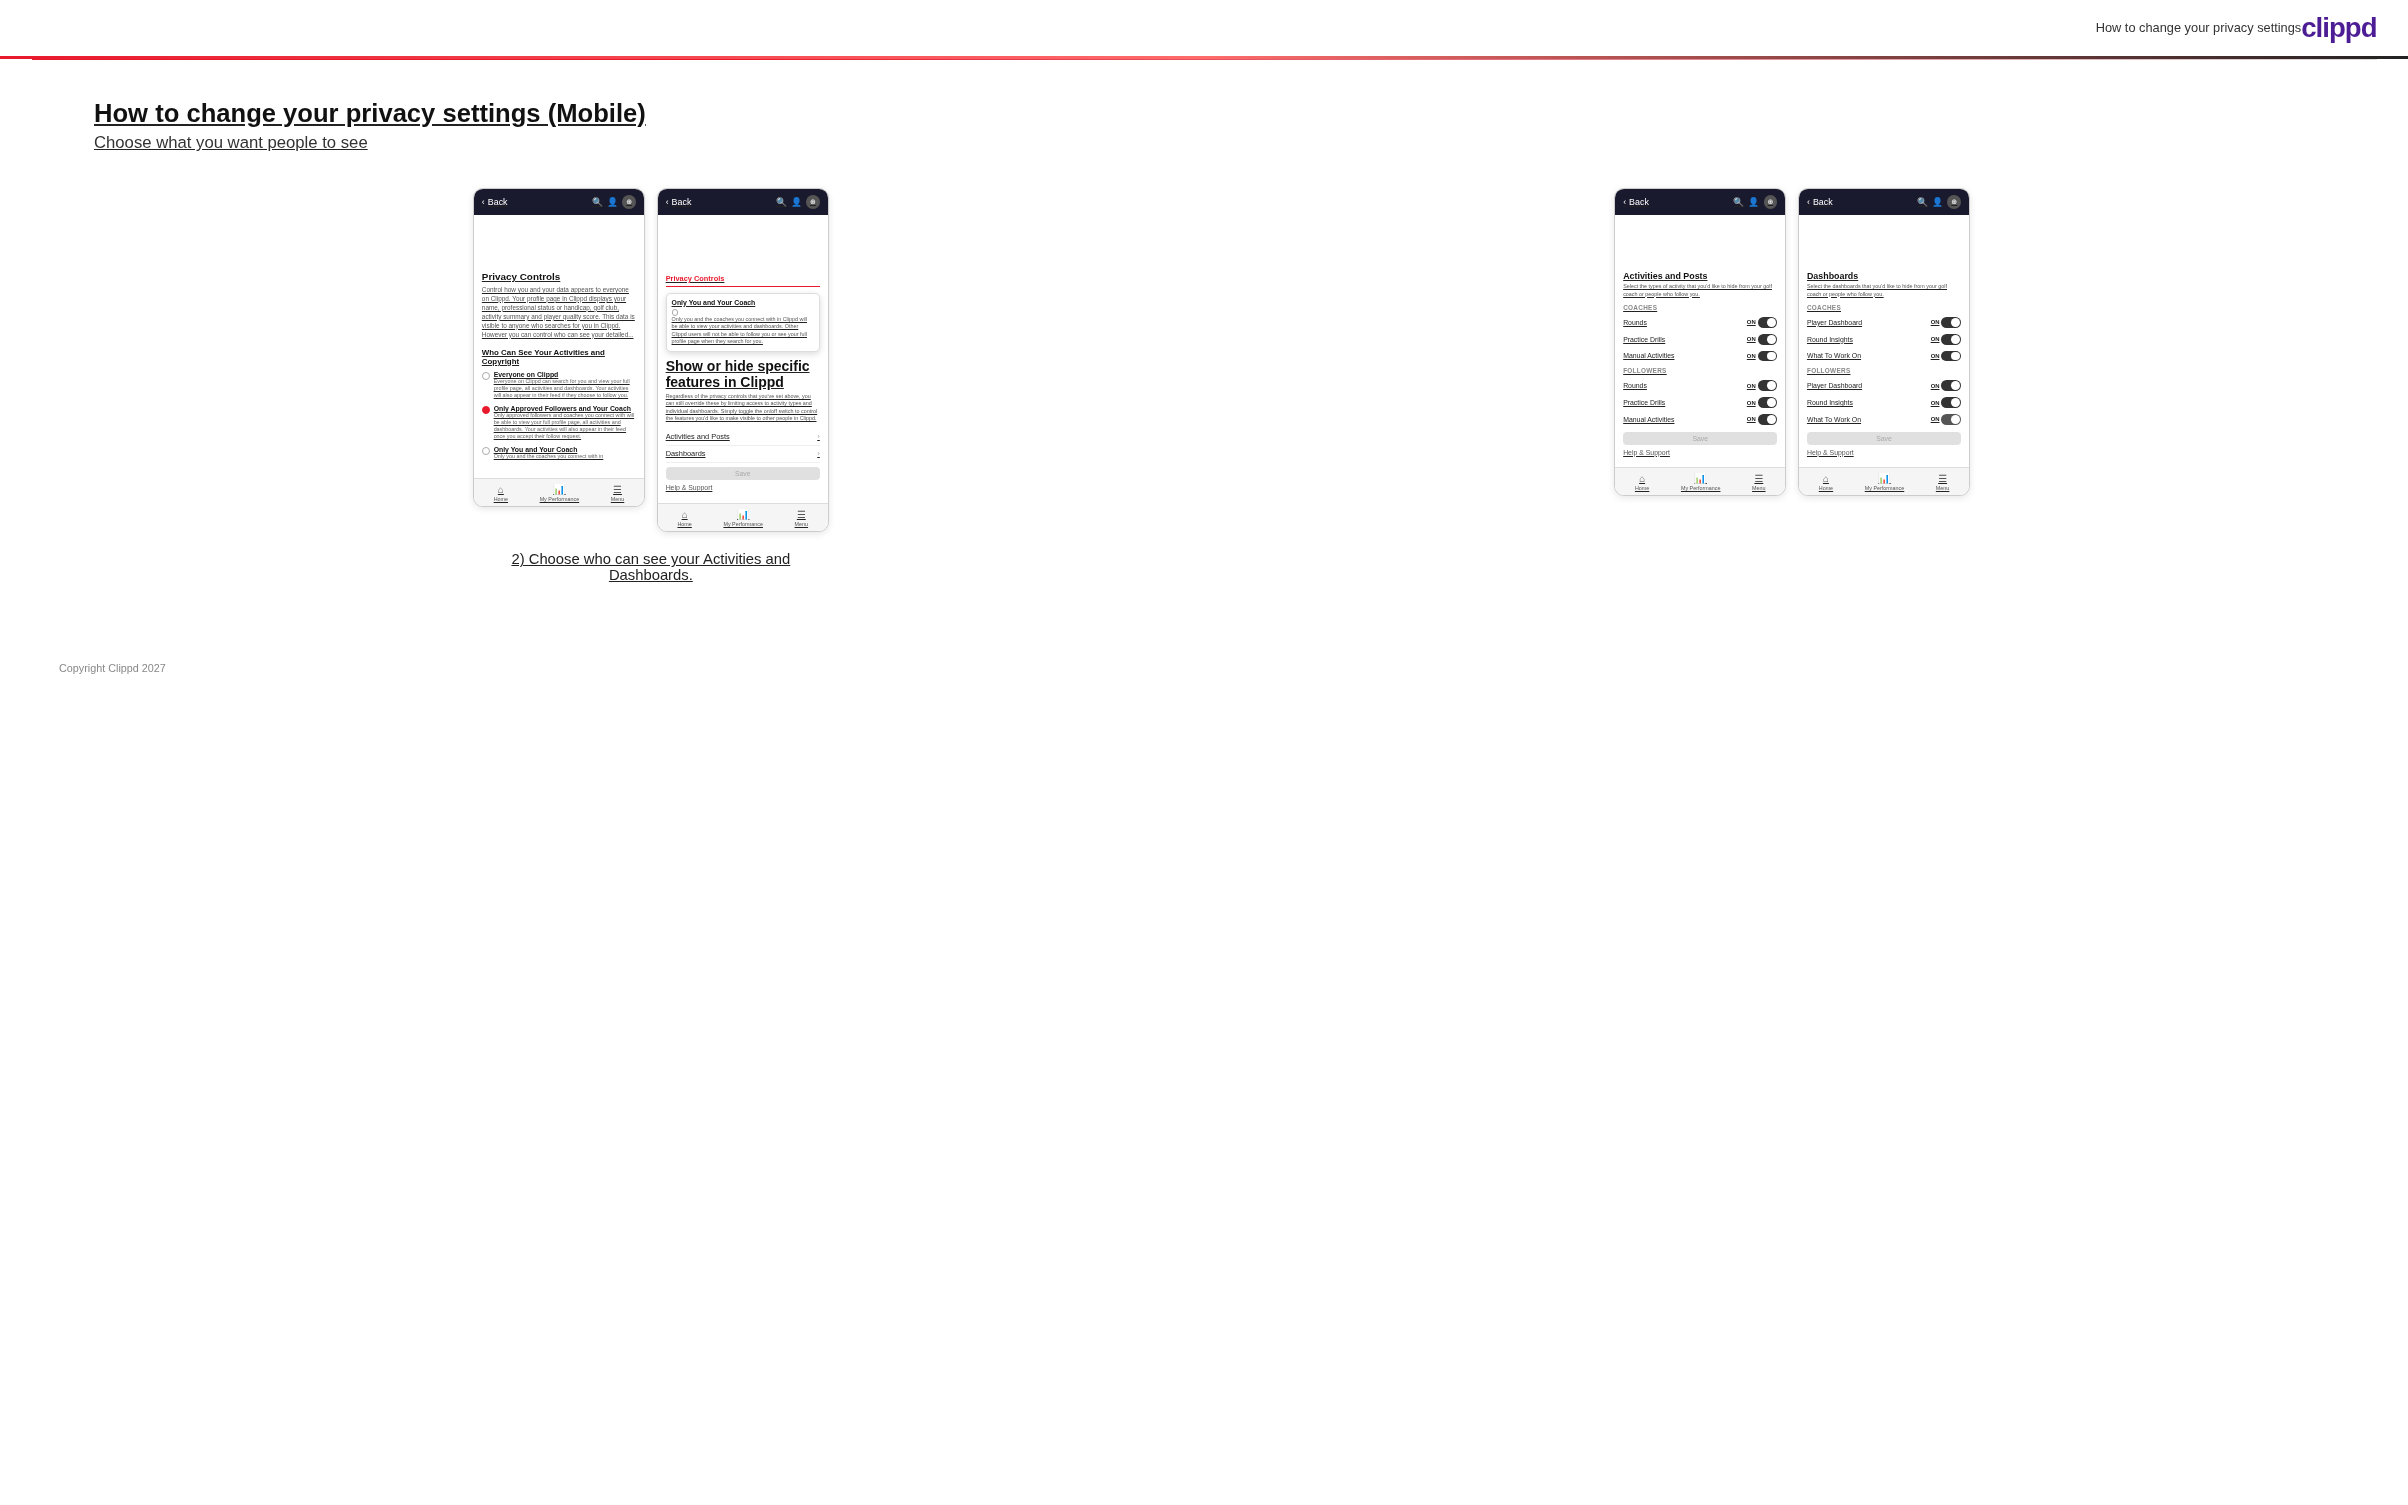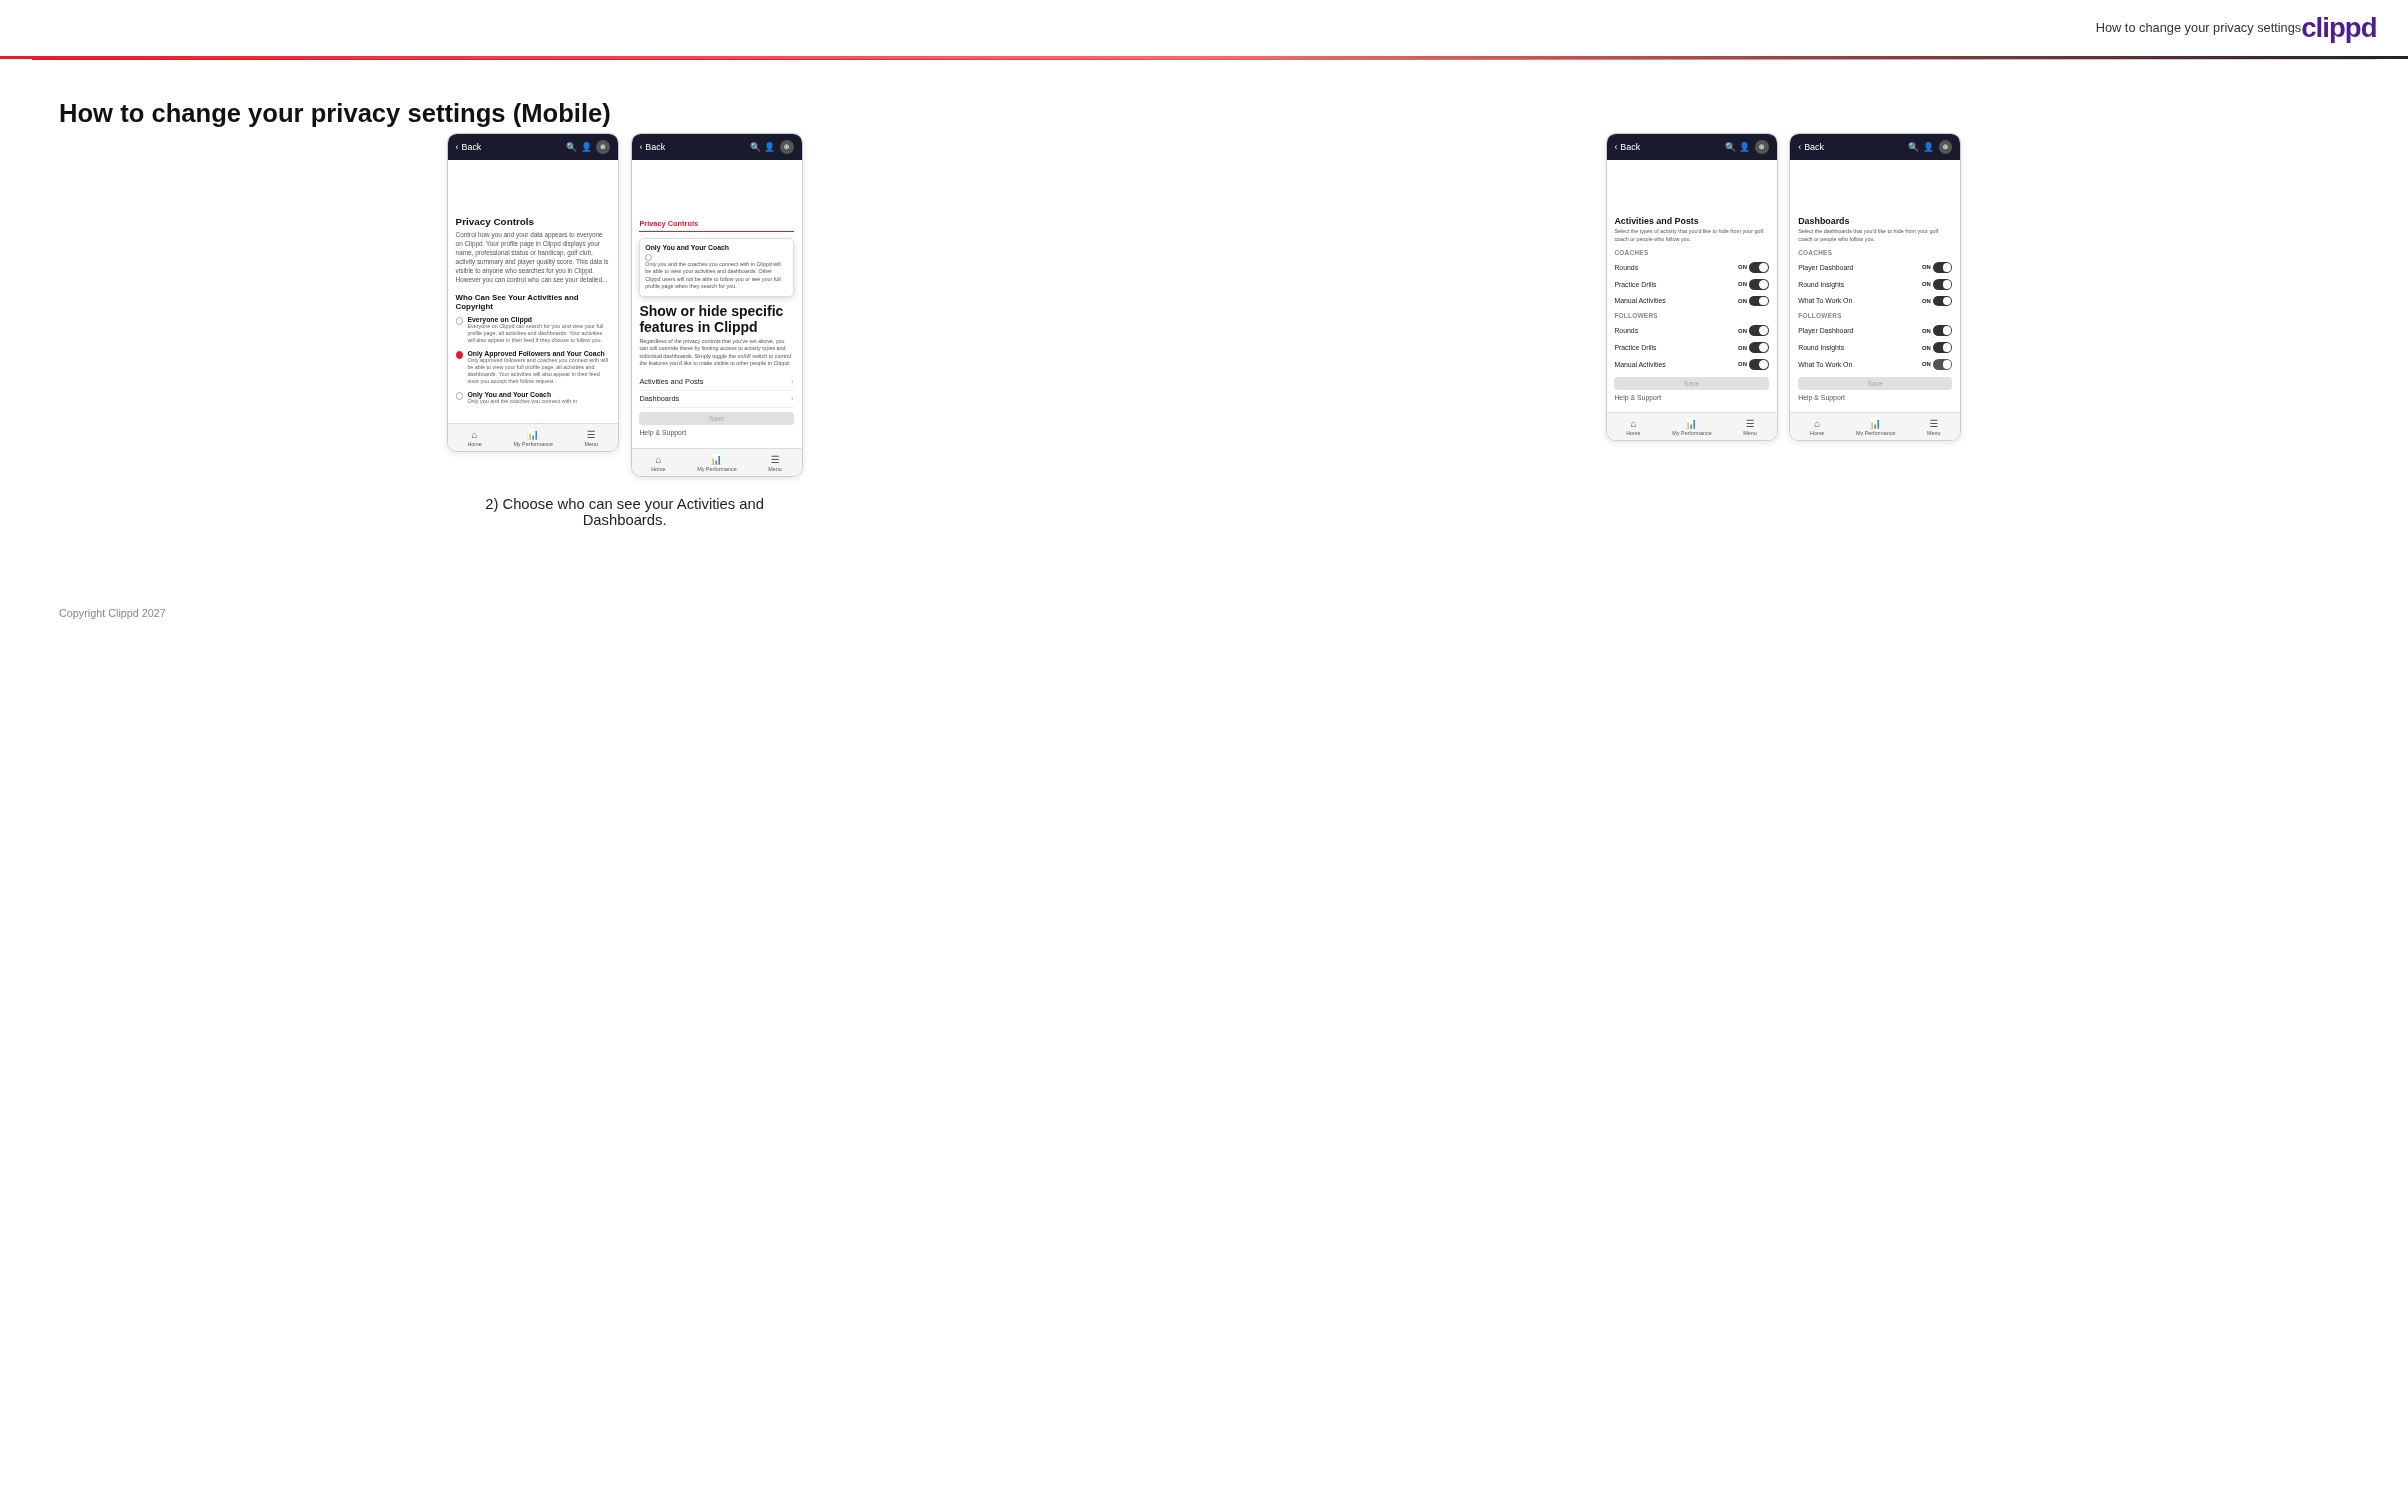--- a/index.html
+++ b/index.html
@@ -33,21 +33,22 @@
 
     
     .top-divider {
       height: 1px;
       background: linear-gradient(to right, #e8192c 30%, #ddd 100%);
       margin: 0 31.5px;
     }
 
     
     .main-content {
-      padding: 39px 59px 59px 59px;
+      padding: 39px 59px 59px 94px;
+      text-decoration: underline;
     }
 
     .page-heading {
       font-size: 25.6px;
       font-weight: 800;
       color: #111;
       margin-bottom: 5.9px;
     }
     .page-subheading {
       font-size: 16.7px;
@@ -390,20 +391,21 @@
 <div class="top-bar">
   <span class="top-bar-title">How to change your privacy settings</span>
   <span class="logo">clippd</span>
 </div>
 
 <div class="top-divider"></div>
 
 <div class="main-content">
 
   <h1 class="page-heading">How to change your privacy settings (Mobile)</h1>
+  <p class="page-subheading">Choose what you want people to see</p>
 
   <div class="screenshots-row">
 
     <div class="screenshot-group">
       <div class="screenshots-pair">
 
         <div class="phone-mockup">
           <div class="phone-header">
             <div class="phone-header-left">
               <span>‹</span>

